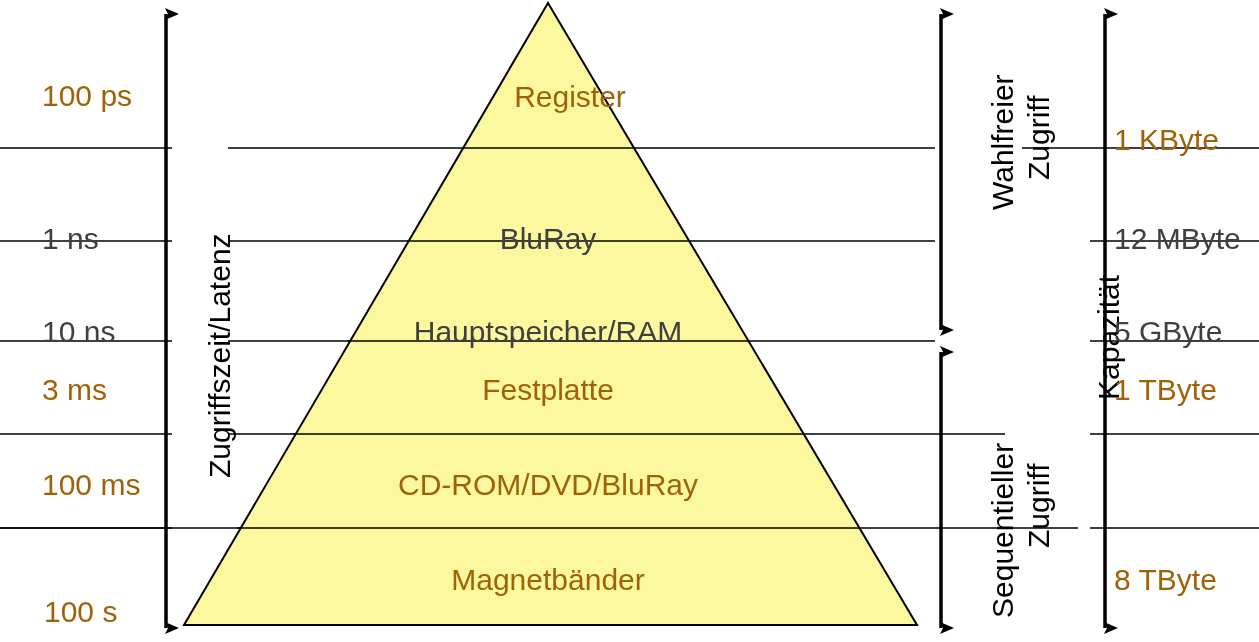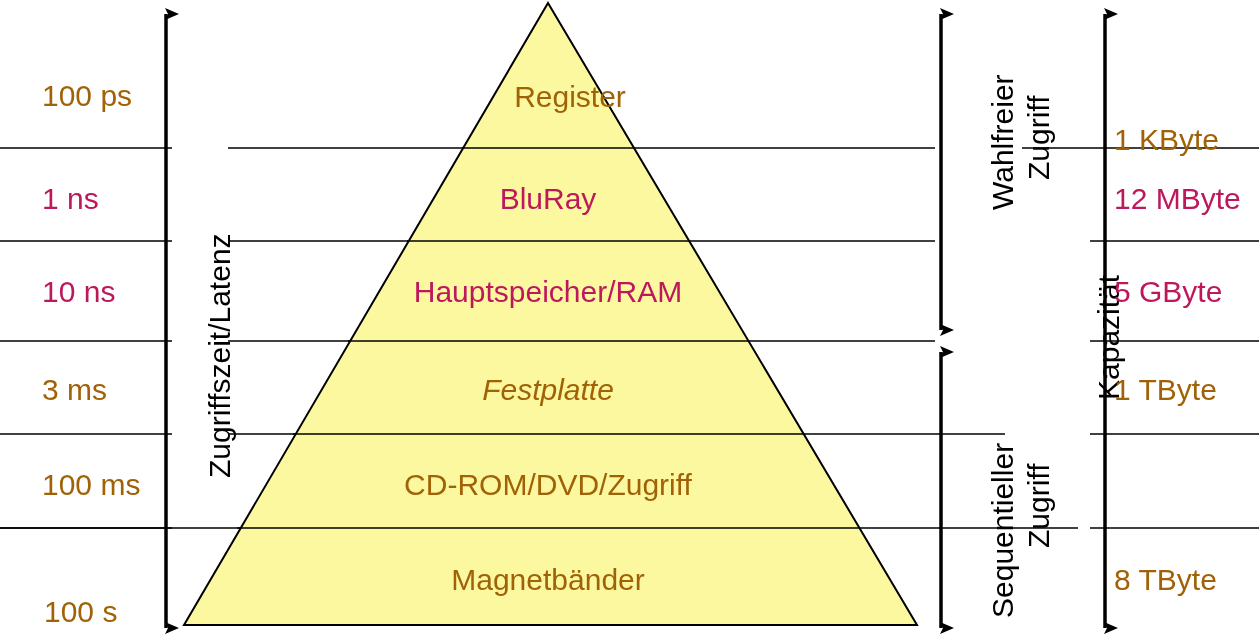--- a/index.html
+++ b/index.html
@@ -23,21 +23,21 @@
     top: 0;
   }
   .lbl {
     position: absolute;
     font-family: "Liberation Sans", sans-serif;
     font-size: 30px;
     color: #a16207;
     white-space: nowrap;
     line-height: 1;
   }
-  .lbl.blue { color: #be185d; }
+  .lbl.blue { color: #404040; margin-top: 40px; }
   .lbl.left  { text-align: left; }
   .lbl.ctr   { text-align: center; transform: translateX(-50%); }
   .vlbl {
     position: absolute;
     font-family: "Liberation Sans", sans-serif;
     font-size: 30px;
     color: #000000;
     white-space: nowrap;
     line-height: 1;
     transform-origin: 0 0;
@@ -114,23 +114,23 @@
   <div class="lbl left" style="left:44px; top:565px;margin-top:32px;">100 s</div>
 
   <div class="vlbl" style="left:205px; top:478px;">Zugriffszeit/Latenz</div>
 
   <div class="lbl ctr" style="left:548px; top:82px;margin-left:22px;">Register</div>
 
   <div class="lbl ctr blue" style="left:548px; top:184px;">BluRay</div>
 
   <div class="lbl ctr blue" style="left:548px; top:277px;">Hauptspeicher/RAM</div>
 
-  <div class="lbl ctr" style="left:548px; top:375px;font-style:italic;">Festplatte</div>
+  <div class="lbl ctr" style="left:548px; top:375px;">Festplatte</div>
 
-  <div class="lbl ctr" style="left:548px; top:470px;">CD-ROM/DVD/Zugriff</div>
+  <div class="lbl ctr" style="left:548px; top:470px;">CD-ROM/DVD/BluRay</div>
 
   <div class="lbl ctr" style="left:548px; top:565px;">Magnetbänder</div>
 
   <div class="vlbl" style="left:988px; top:210px;">Wahlfreier</div>
   <div class="vlbl" style="left:1024px; top:180px;">Zugriff</div>
 
   <div class="vlbl" style="left:988px; top:618px;">Sequentieller</div>
   <div class="vlbl" style="left:1024px; top:548px;">Zugriff</div>
 
   <div class="vlbl" style="left:1094px; top:400px;">Kapazität</div>

